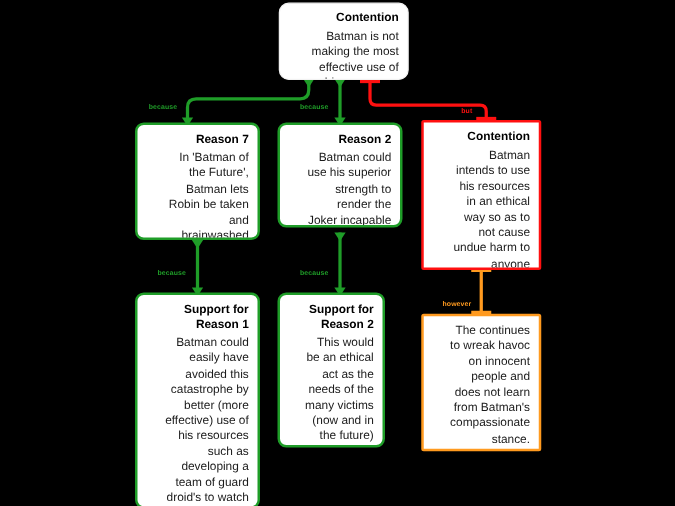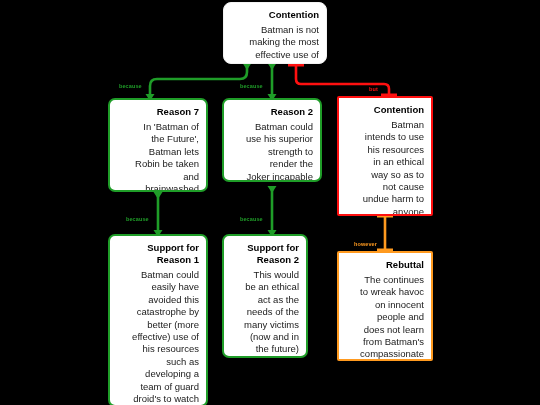--- a/index.html
+++ b/index.html
@@ -156,17 +156,16 @@
     <div class="node-title">Support for Reason 1</div>
     <div class="node-body">Batman could easily have avoided this catastrophe by better (more effective) use of his resources such as developing a team of guard droid's to watch over Robin 20/7</div>
   </div>
 
   <div class="node node-green" style="left:222px; top:234px; width:86px; height:124px;">
     <div class="node-title">Support for Reason 2</div>
     <div class="node-body">This would be an ethical act as the needs of the many victims (now and in the future) outweigh the needs of the few or one (Joker and allies).</div>
   </div>
 
   <div class="node node-orange" style="left:337px; top:251px; width:96px; height:110px;">
-    <div class="node-title">Rebuttal</div>
     <div class="node-body">The continues to wreak havoc on innocent people and does not learn from Batman's compassionate stance.</div>
   </div>
 
 </div>
 
 </body></html>

